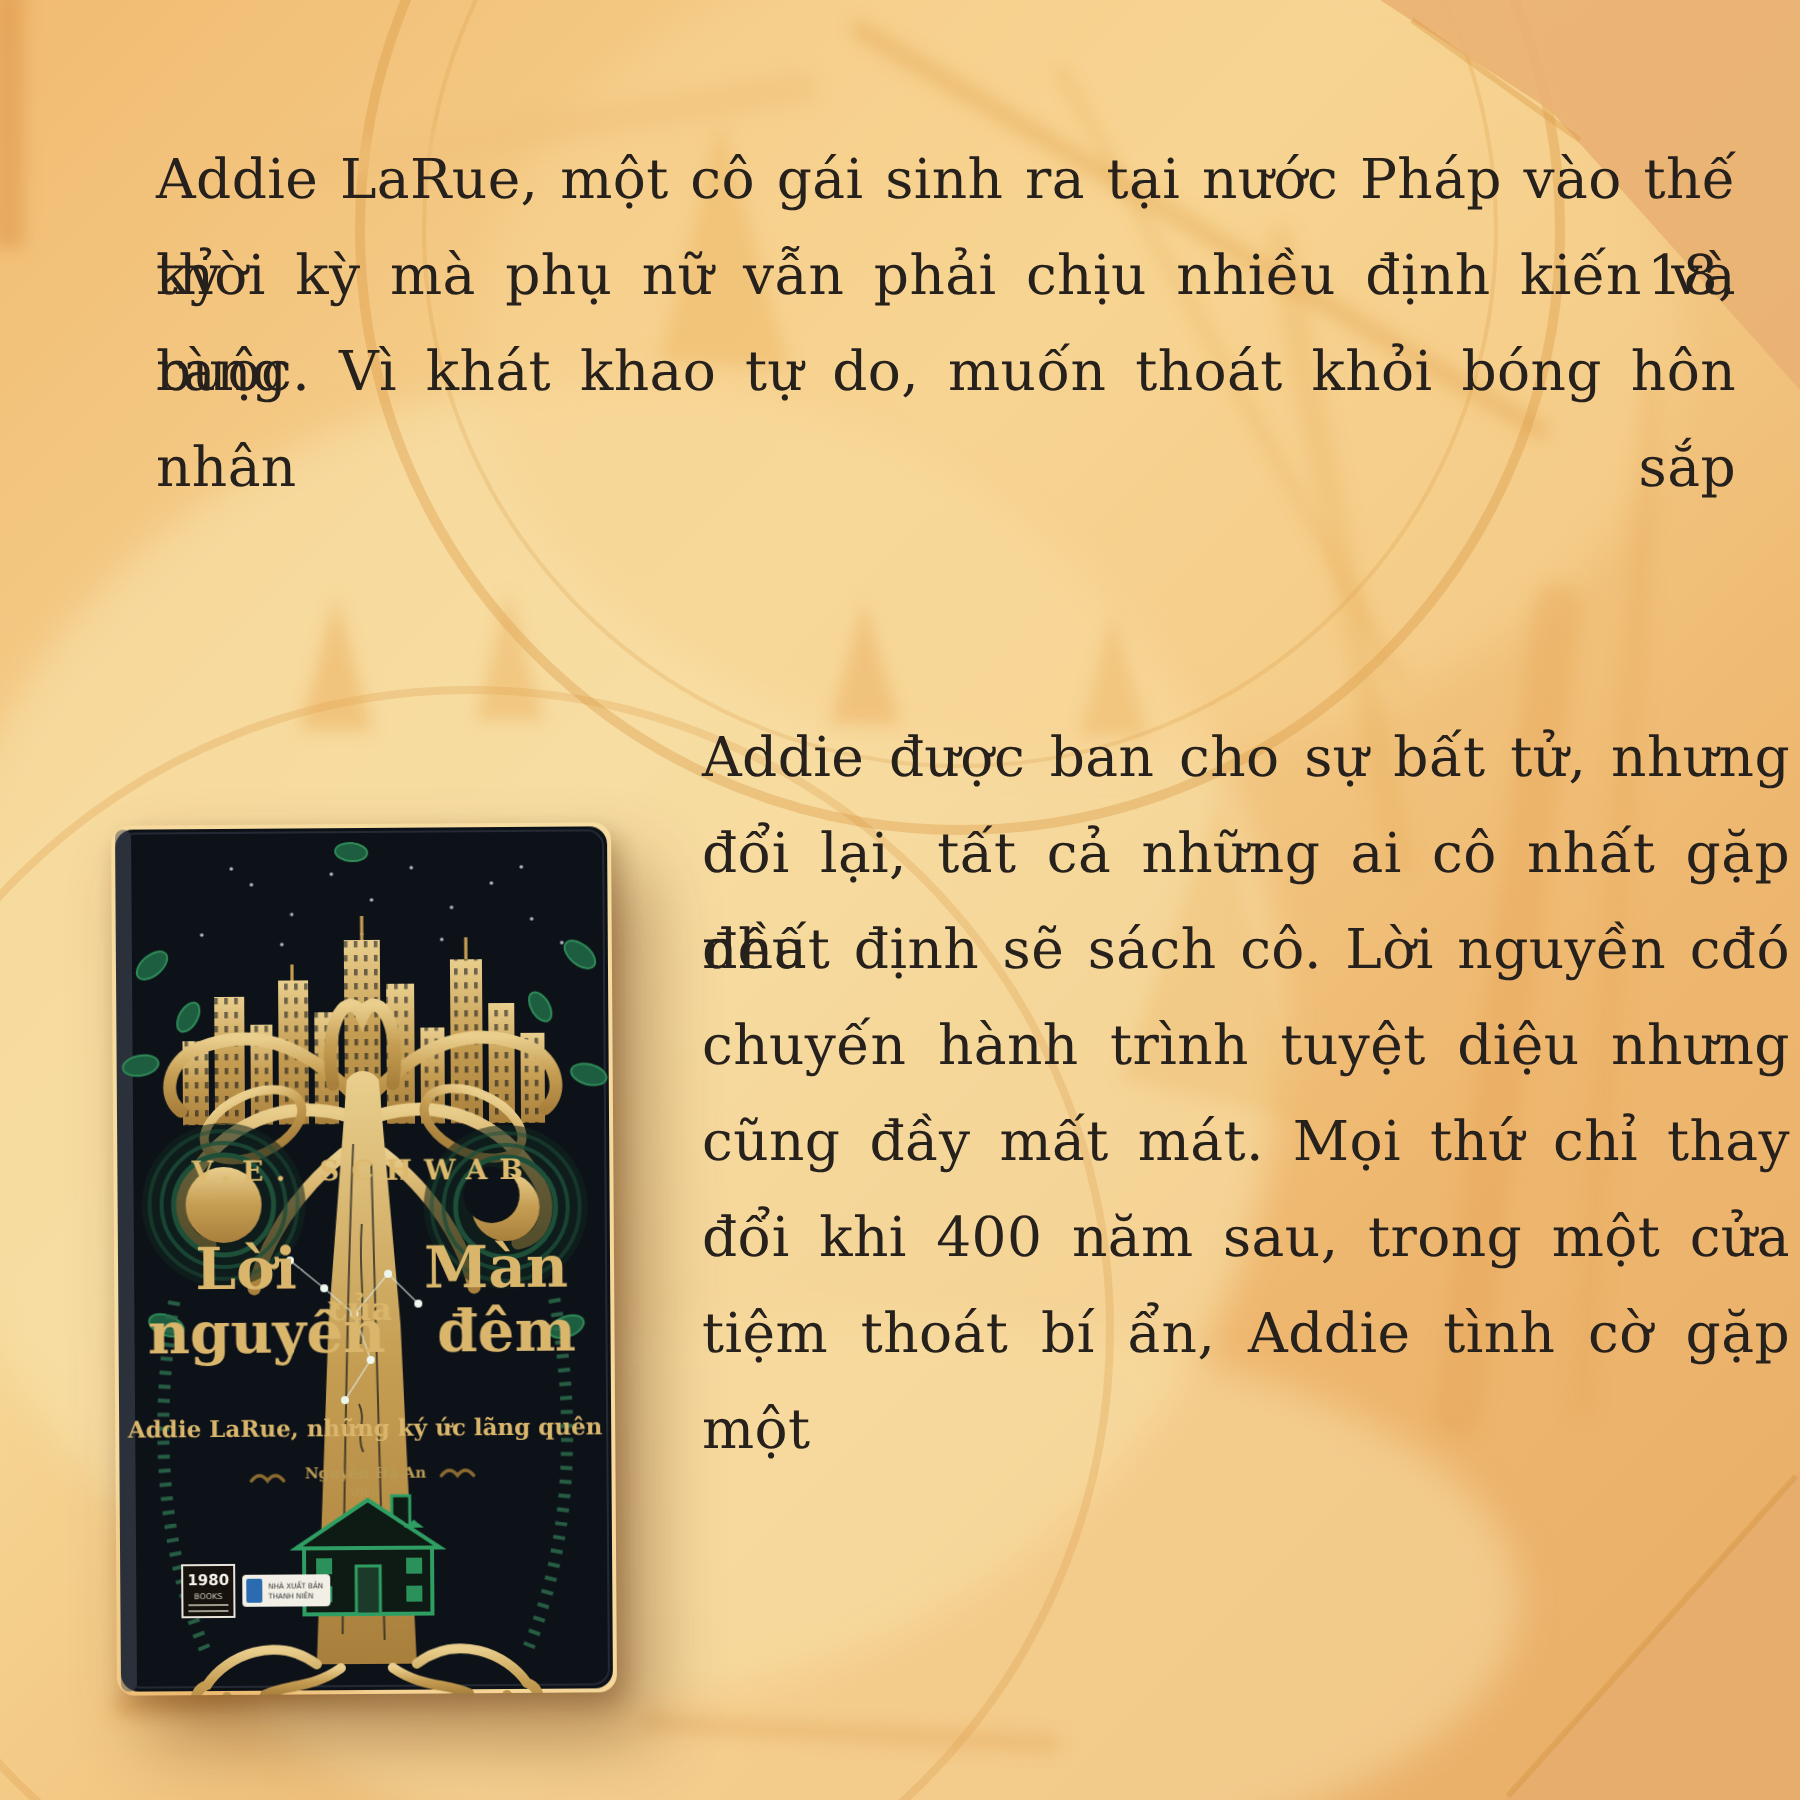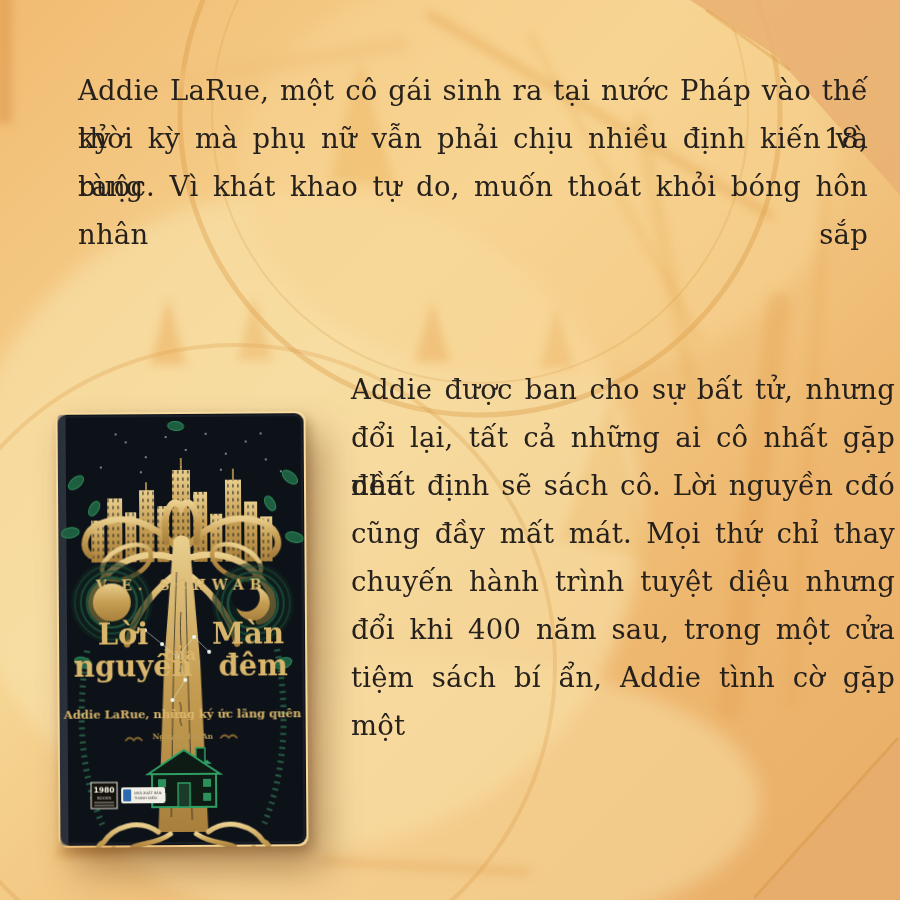--- a/index.html
+++ b/index.html
@@ -12,21 +12,21 @@
   .para { position:absolute; color:#26211c;margin-left:20px; }
   .tline {
     display:block; width:100%;
     font-size:27.5px; line-height:48px; height:48px;
     text-align:justify; text-align-last:justify;
     letter-spacing:0.2px;
   }
   .tline.last { text-align-last:left; }
   .p1 { left:58px; top:66px; width:790px; }
   .p2 { left:58px; top:263px; width:790px; }
-  .p3 { left:331px; top:365px; width:544px; }
+  .p3 { left:331px; top:355px; width:544px; }
   .book {
     position:absolute; left:57px; top:412px; width:250px; height:435px;
     border-radius:9px; transform:rotate(-0.4deg);
     box-shadow: 16px 22px 36px rgba(88,44,6,0.42), 4px 6px 12px rgba(88,44,6,0.3);
   }
   .book svg { display:block; width:250px; height:435px; }
 </style>
 </head>
 <body>
 
@@ -98,24 +98,24 @@
     <span class="tline">Addie LaRue, một cô gái sinh ra tại nước Pháp vào thế kỷ 18,</span>
     <span class="tline">thời kỳ mà phụ nữ vẫn phải chịu nhiều định kiến và ràng</span>
     <span class="tline">buộc. Vì khát khao tự do, muốn thoát khỏi bóng hôn nhân sắp</span>
   </div>
 
 
   <div class="para p3">
     <span class="tline">Addie được ban cho sự bất tử, nhưng</span>
     <span class="tline">đổi lại, tất cả những ai cô nhất gặp đều</span>
     <span class="tline">nhất định sẽ sách cô. Lời nguyền cđó</span>
+    <span class="tline">chuyến hành trình tuyệt diệu nhưng</span>
     <span class="tline">cũng đầy mất mát. Mọi thứ chỉ thay</span>
-    <span class="tline">chuyến hành trình tuyệt diệu nhưng</span>
     <span class="tline">đổi khi 400 năm sau, trong một cửa</span>
-    <span class="tline">tiệm sách bí ẩn, Addie tình cờ gặp một</span>
+    <span class="tline">tiệm thoát bí ẩn, Addie tình cờ gặp một</span>
   </div>
 
   <div class="book">
     <svg viewBox="0 0 250 435" aria-hidden="true">
       <defs>
         <linearGradient id="gold" x1="0" y1="0" x2="0" y2="1">
           <stop offset="0" stop-color="#e9ce8d"></stop>
           <stop offset="0.5" stop-color="#c59d52"></stop>
           <stop offset="1" stop-color="#a8803c"></stop>
         </linearGradient>

